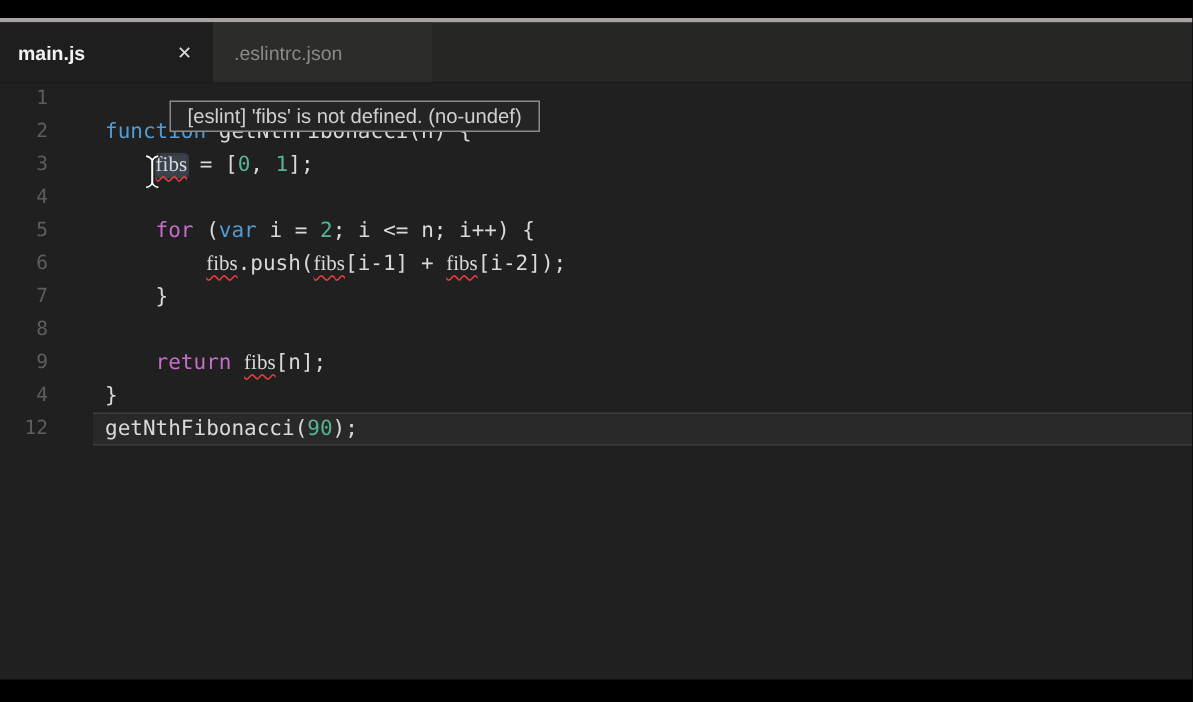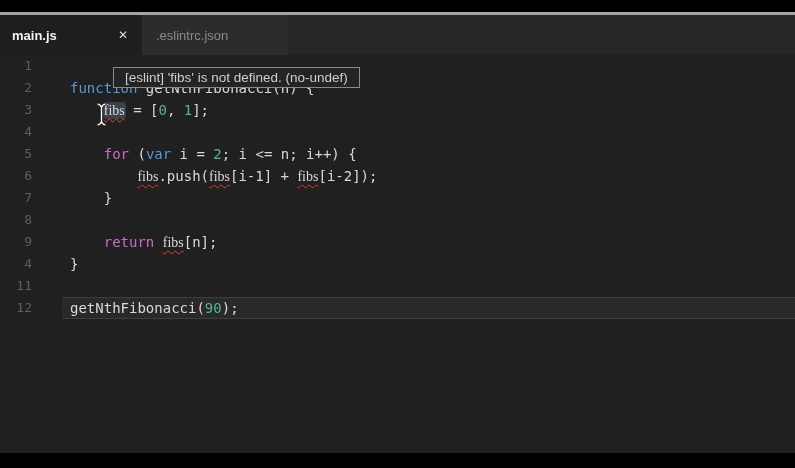--- a/index.html
+++ b/index.html
@@ -91,24 +91,20 @@
     </div>
     <div class="line">
       <span class="gutter">9</span>
       <span class="code"><span class="seg-plain">    </span><span class="seg-kw">return</span><span class="seg-plain"> </span><span class="seg-plain sq">fibs</span><span class="seg-plain">[n];</span></span>
     </div>
     <div class="line">
       <span class="gutter">4</span>
       <span class="code"><span class="seg-plain">}</span></span>
     </div>
     <div class="line">
-      <span class="gutter">11</span>
-      <span class="code"></span>
-    </div>
-    <div class="line">
       <div class="curline"></div>
       <span class="gutter">12</span>
       <span class="code"><span class="seg-plain">getNthFibonacci(</span><span class="seg-num">90</span><span class="seg-plain">);</span></span>
     </div>
   </div>
 
 <div class="tooltip">
   <span>[eslint] 'fibs' is not defined. (no-undef)</span>
 </div>
 

